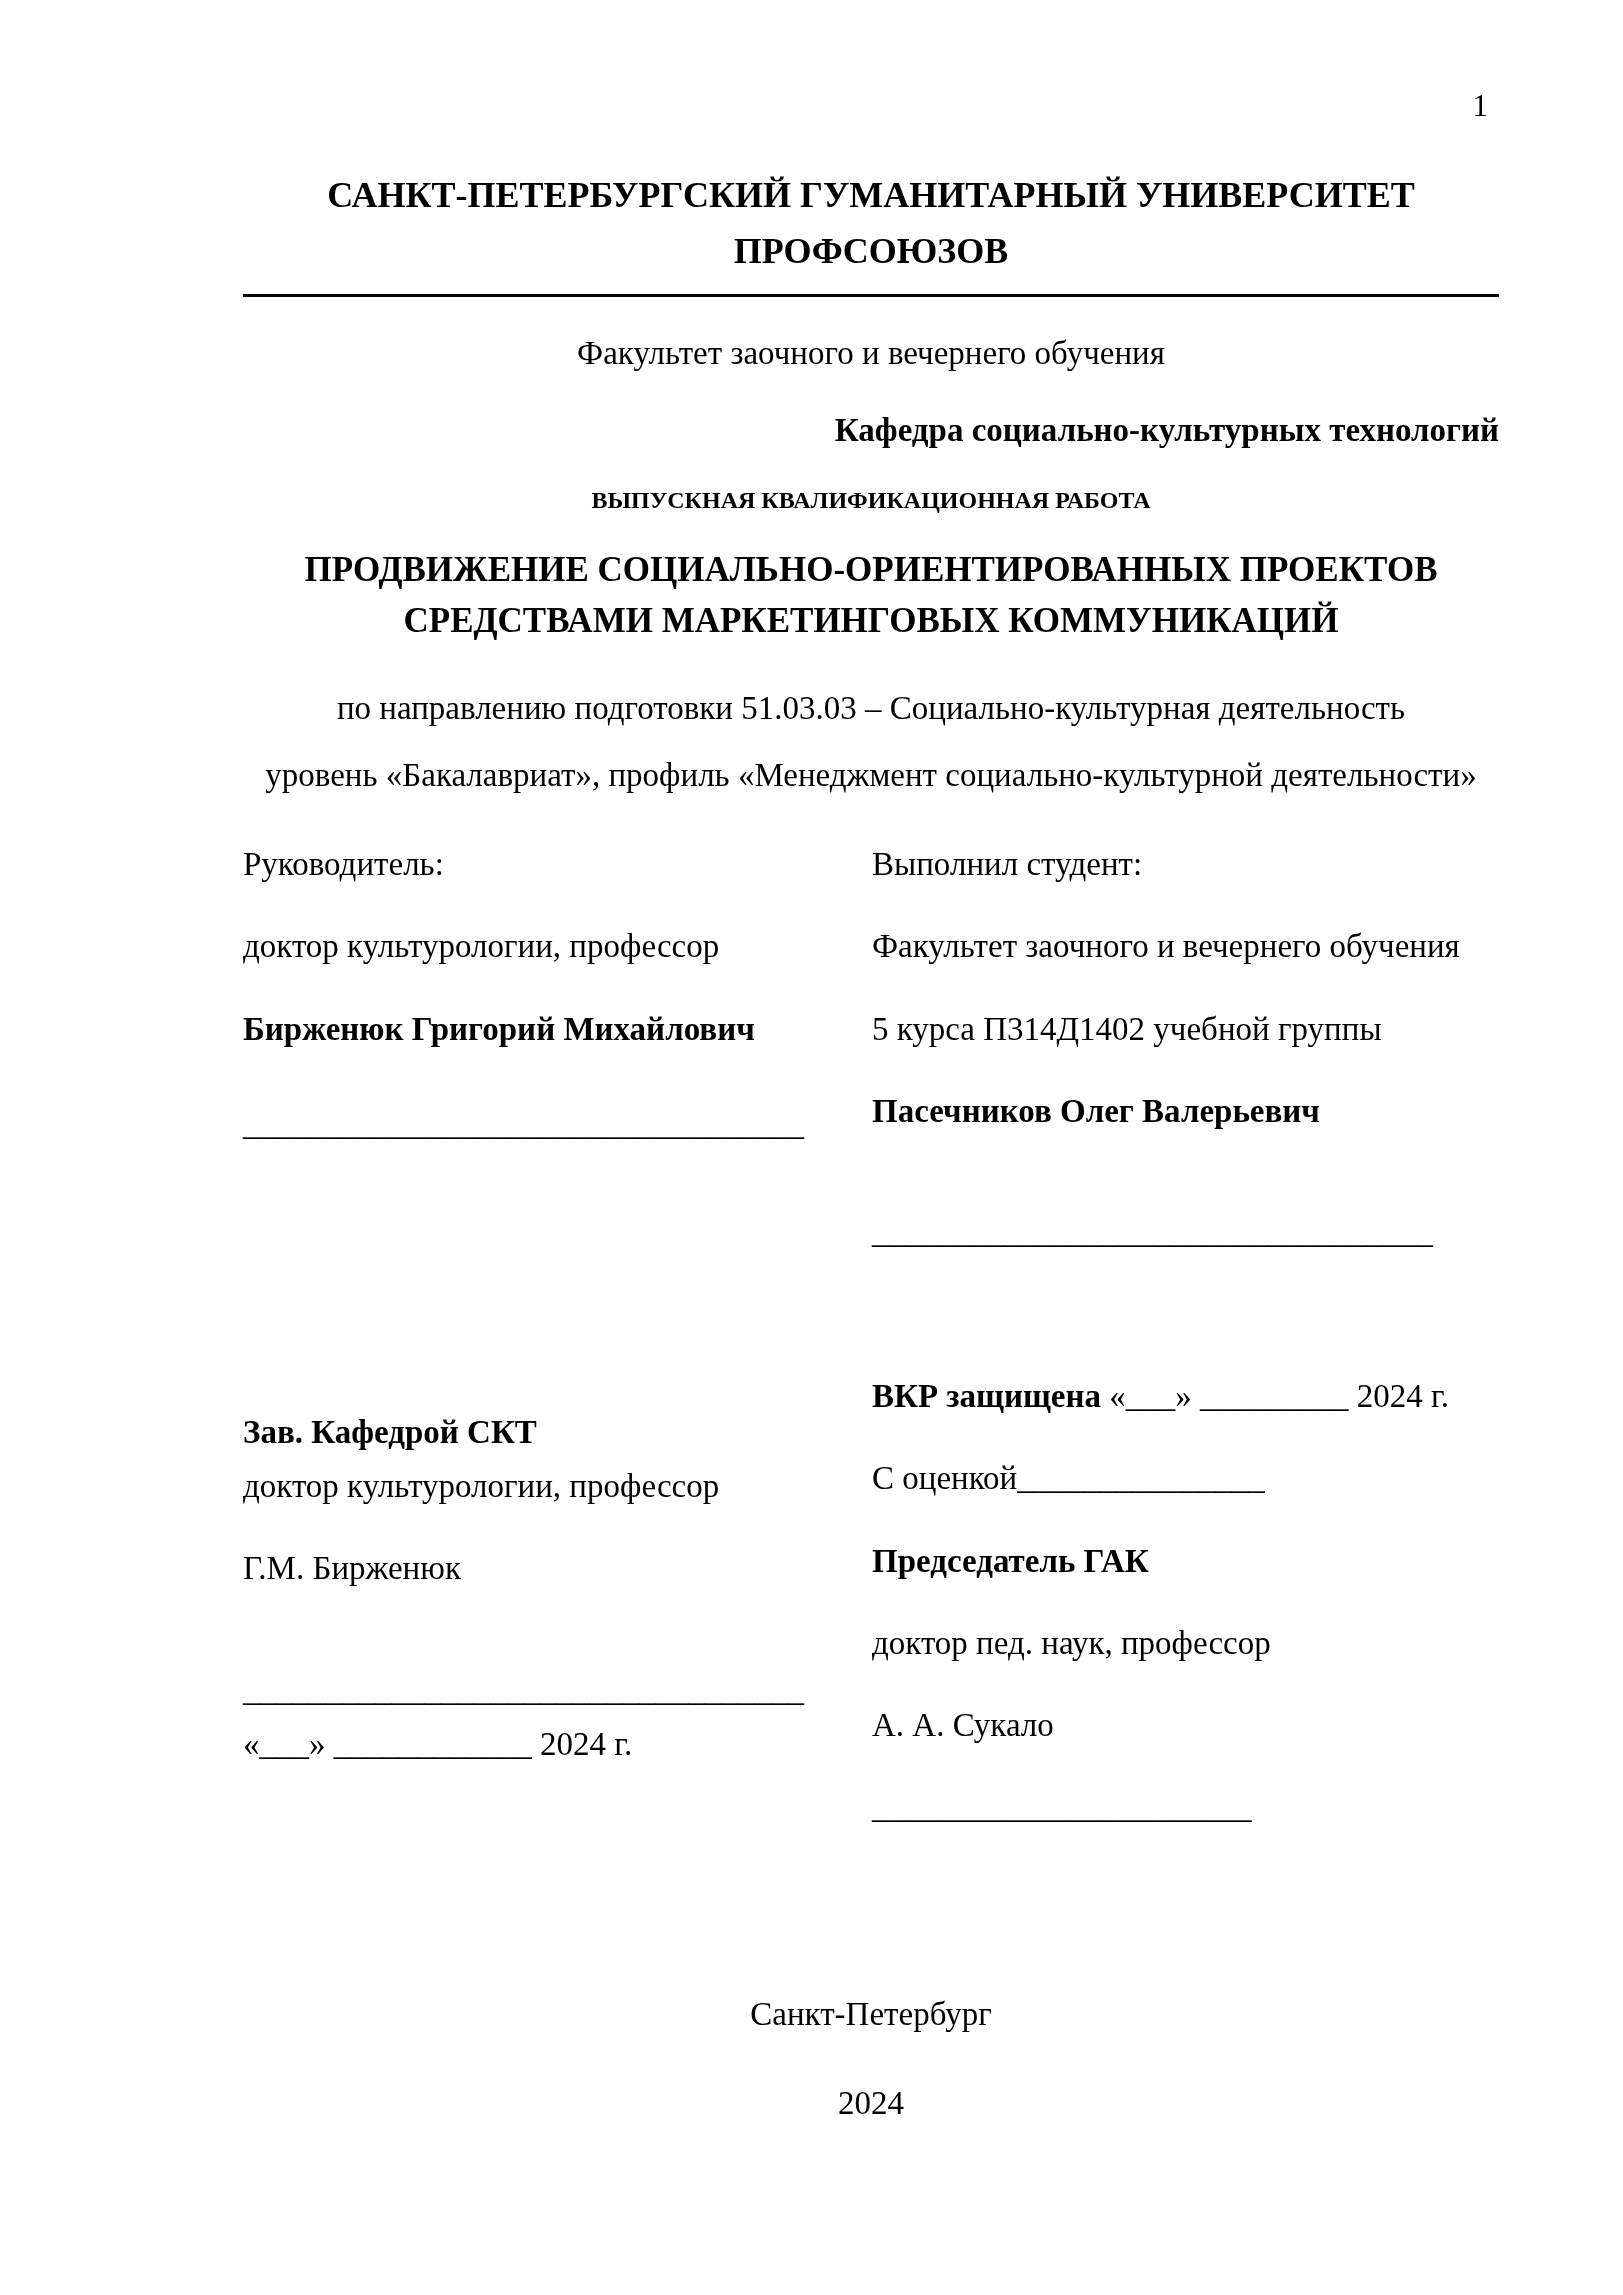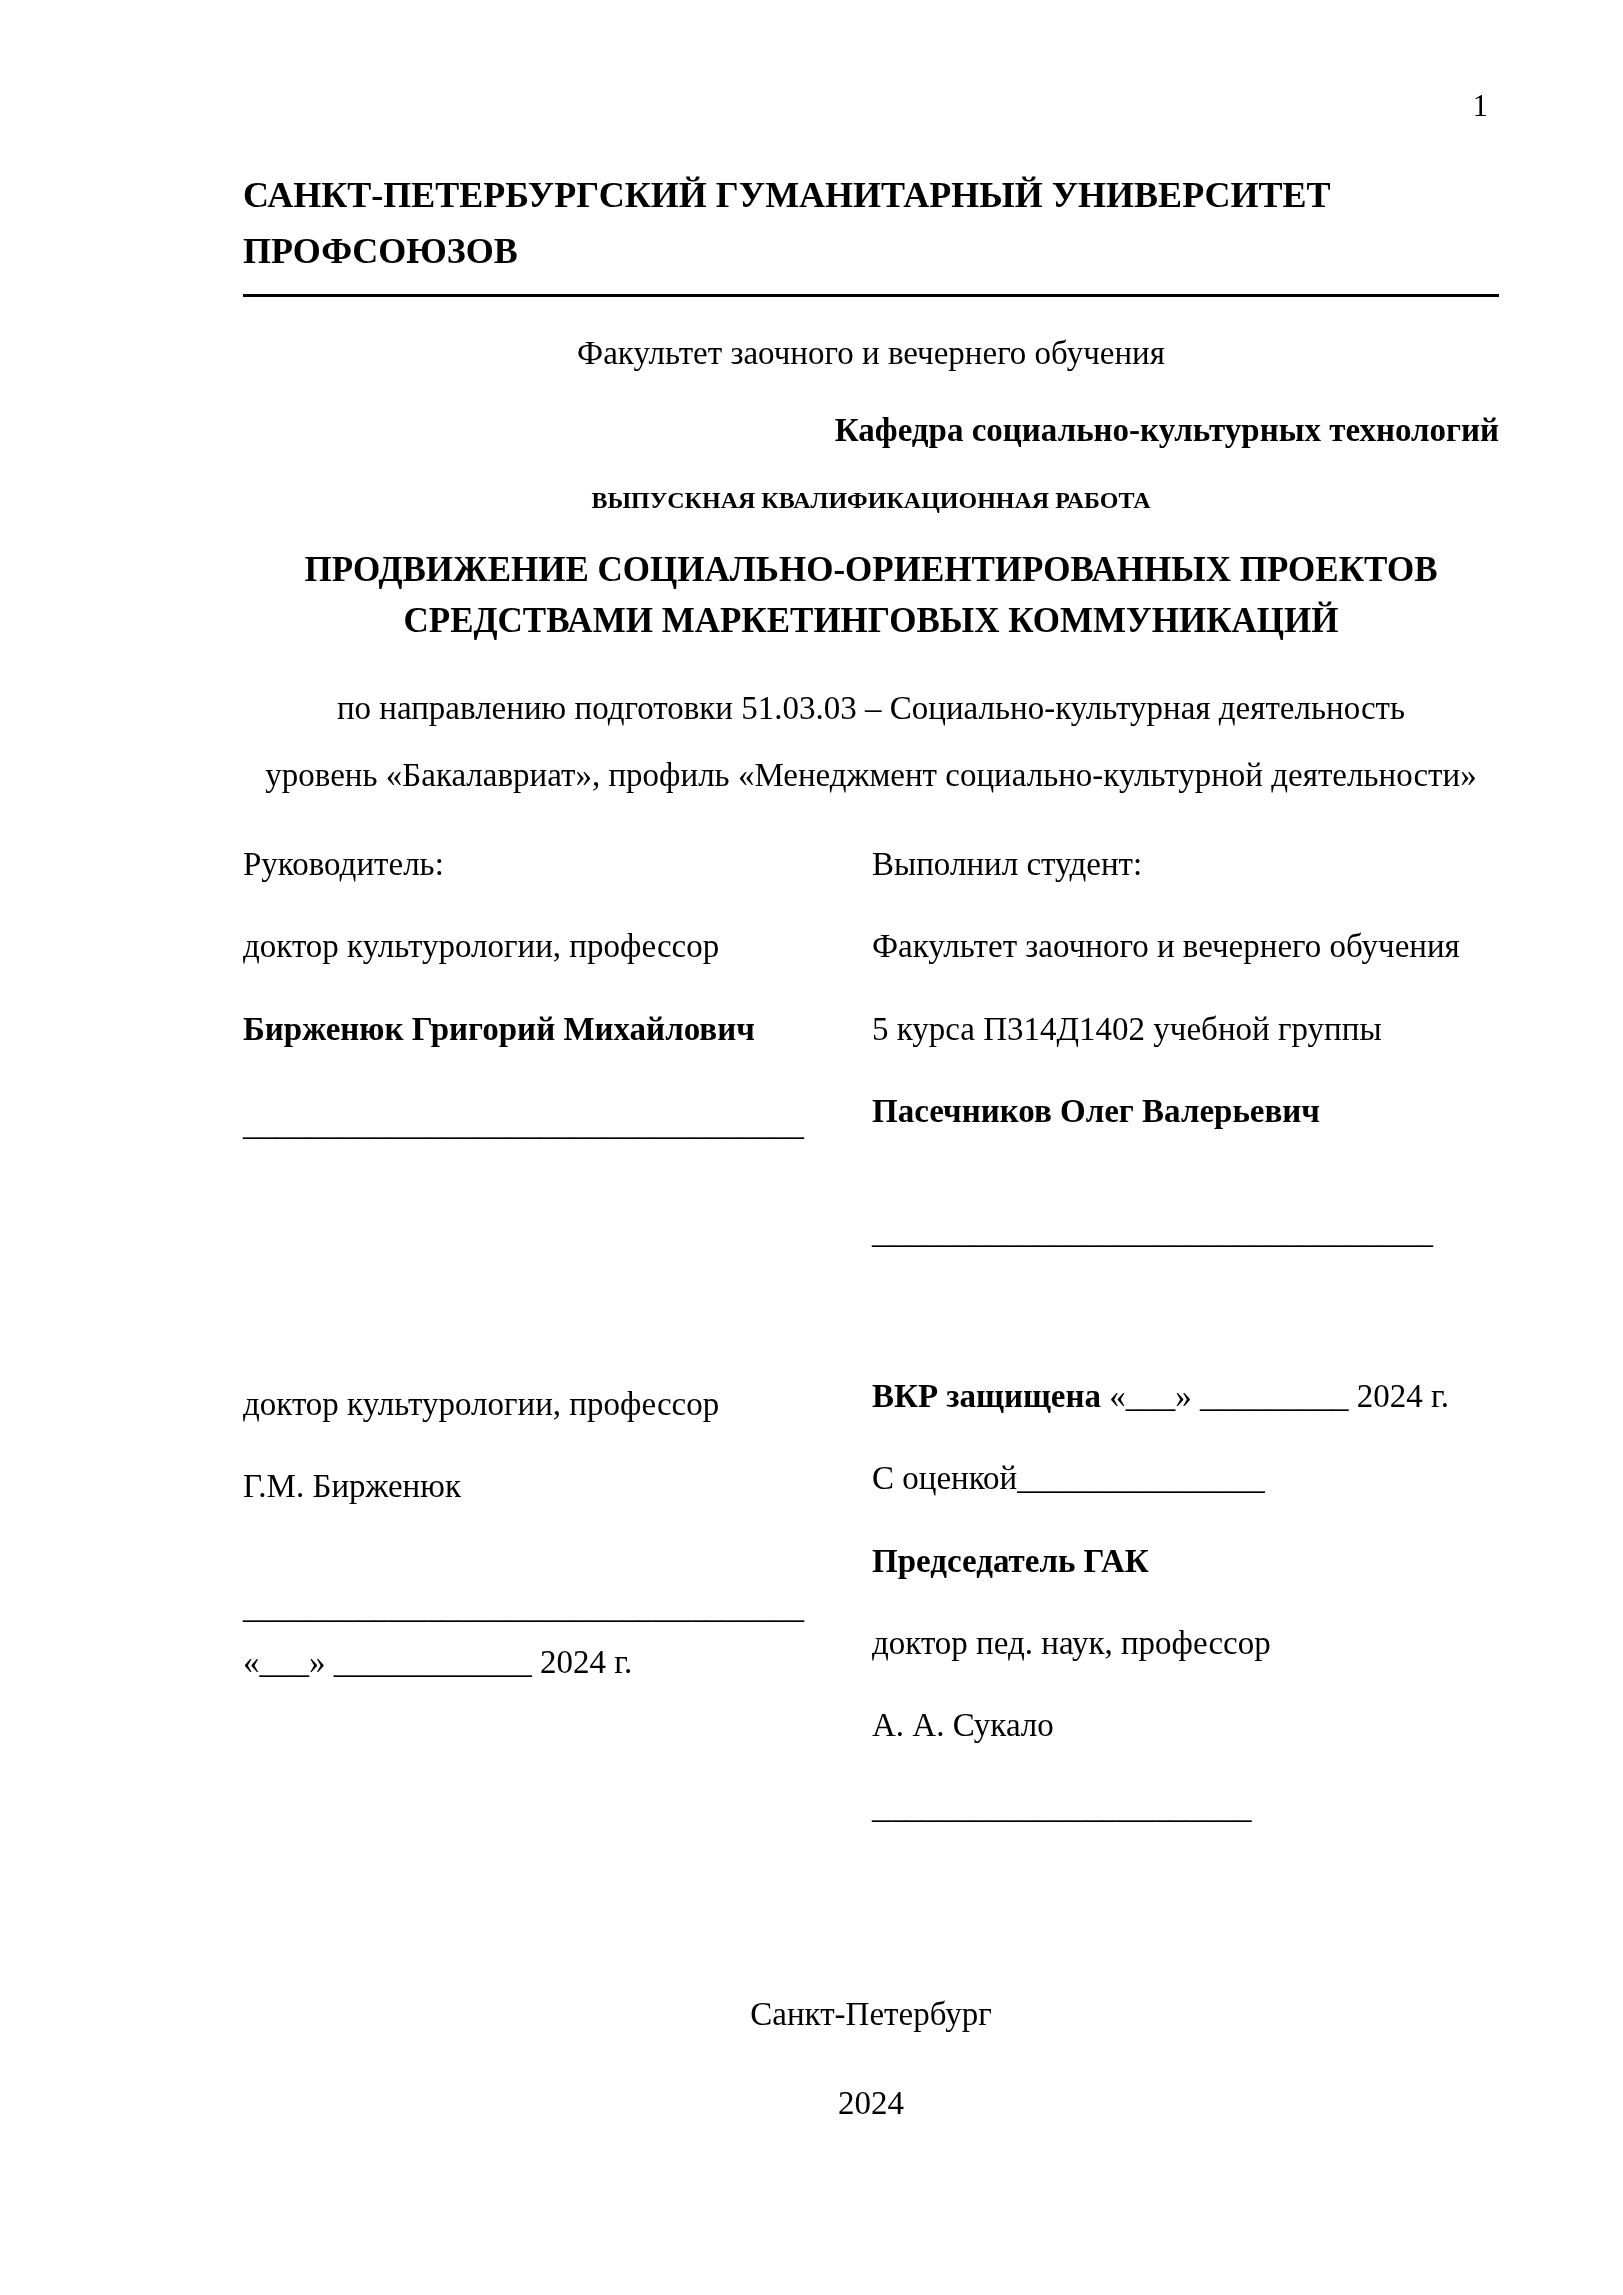--- a/index.html
+++ b/index.html
@@ -19,21 +19,21 @@
     top: 88px;
     right: 135px;
     font-size: 31px;
   }
   .center { text-align: center; }
   .rightal { text-align: right; font-weight: bold; }
   .bold { font-weight: bold; }
   .uni-header {
     font-size: 36px;
     font-weight: bold;
-    text-align: left;
+    text-align: center;
     line-height: 1.55;
     margin-top: 75px;
     padding-bottom: 14px;
     border-bottom: 3.1px solid #000000;
   }
   .uni-header div { white-space: nowrap; }
   p.line { line-height: 1.45; }
   .faculty-line   { margin-top: 33px; }
   .department-line{ margin-top: 30px; }
   .work-type-line { margin-top: 28px; font-size: 24px; }
@@ -91,20 +91,21 @@
       <p>Выполнил студент:</p>
       <p class="mt-m">Факультет заочного и вечернего обучения</p>
       <p class="mt-m">5 курса П314Д1402 учебной группы</p>
       <p class="mt-m bold">Пасечников Олег Валерьевич</p>
       <p class="mt-xl sig">__________________________________</p>
     </div>
   </div>
 
   <div class="cols cols-2">
     <div class="col">
+      <p class="mt-m bold">Зав. Кафедрой СКТ</p>
       <p class="mt-s">доктор культурологии, профессор</p>
       <p class="mt-m">Г.М. Бирженюк</p>
       <p class="mt-xl sig">__________________________________</p>
       <p class="mt-s sig">«___» ____________ 2024 г.</p>
     </div>
     <div class="col">
       <p><span class="bold">ВКР защищена</span><span class="sig"> «___» _________ 2024 г.</span></p>
       <p class="mt-m sig">С оценкой_______________</p>
       <p class="mt-m bold">Председатель ГАК</p>
       <p class="mt-m">доктор пед. наук, профессор</p>

